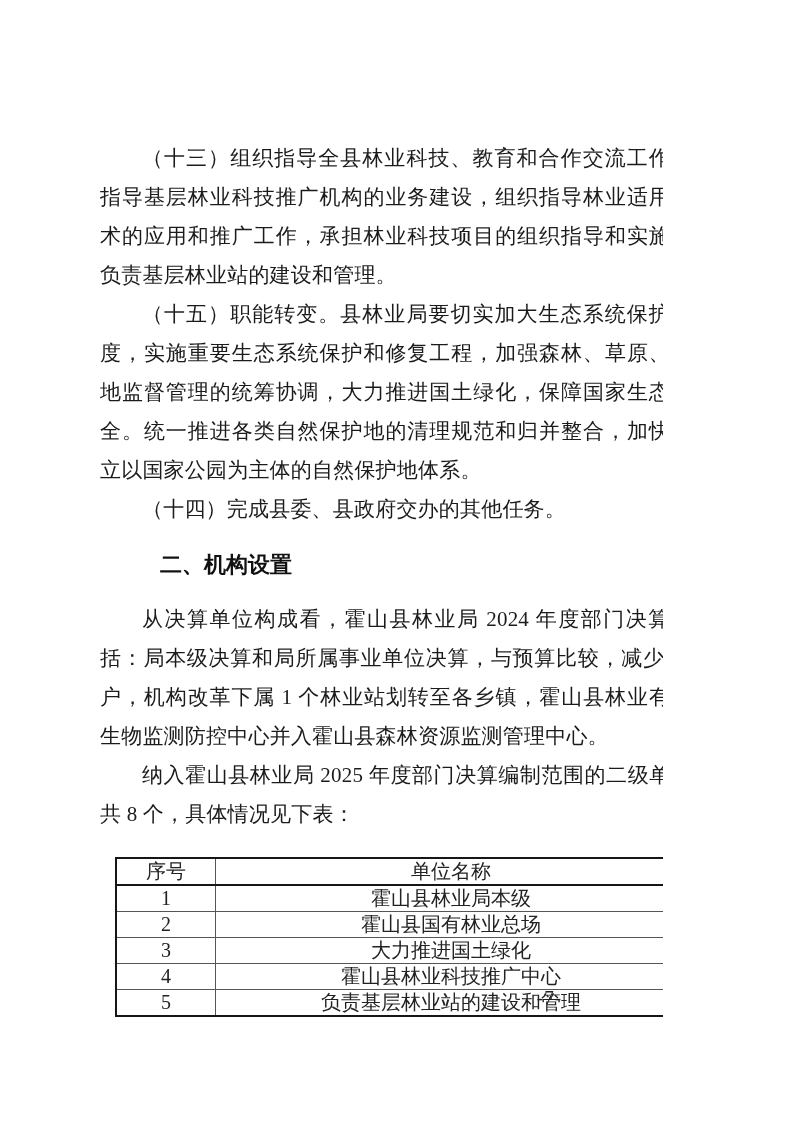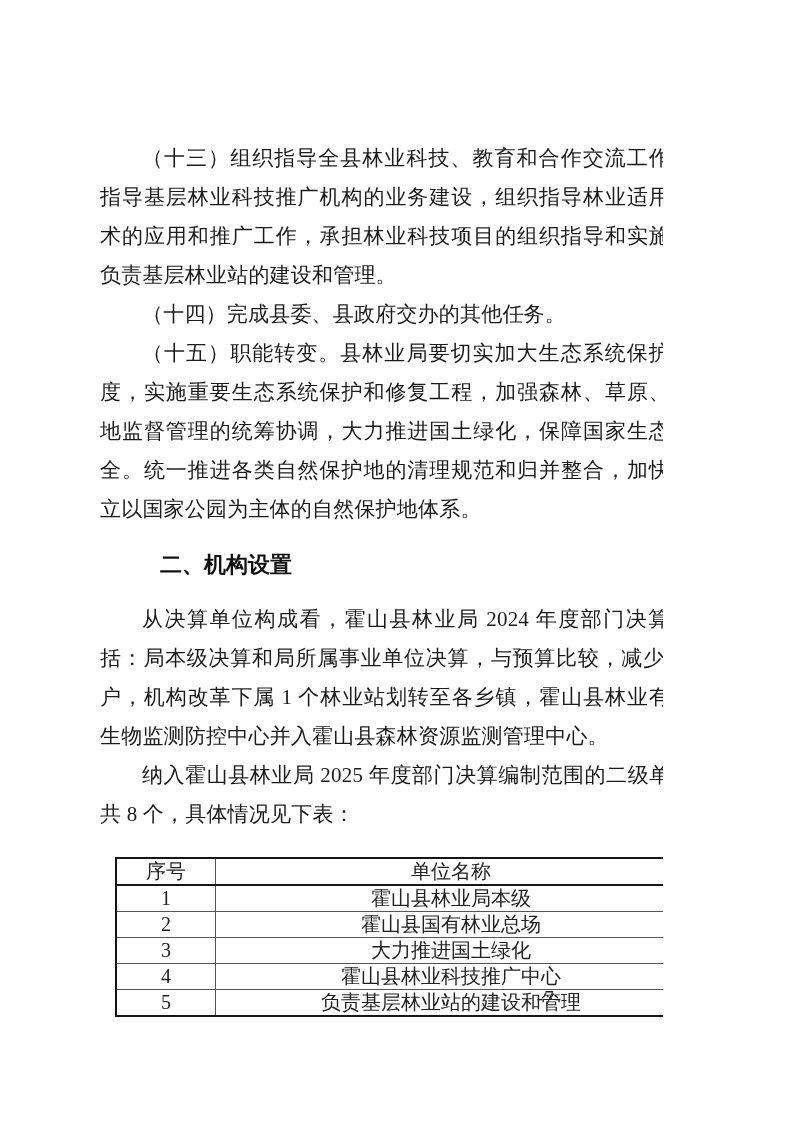--- a/index.html
+++ b/index.html
@@ -70,23 +70,23 @@
   }
 </style>
 </head>
 <body>
 
 <div class="page">
   <div class="content">
 
     <p class="body-par">（十三）组织指导全县林业科技、教育和合作交流工作，指导基层林业科技推广机构的业务建设，组织指导林业适用技术的应用和推广工作，承担林业科技项目的组织指导和实施。负责基层林业站的建设和管理。</p>
 
+    <p class="body-par">（十五）职能转变。县林业局要切实加大生态系统保护力度，实施重要生态系统保护和修复工程，加强森林、草原、湿地监督管理的统筹协调，大力推进国土绿化，保障国家生态安全。统一推进各类自然保护地的清理规范和归并整合，加快建立以国家公园为主体的自然保护地体系。</p>
+
     <p class="body-par">（十四）完成县委、县政府交办的其他任务。</p>
-
-    <p class="body-par">（十五）职能转变。县林业局要切实加大生态系统保护力度，实施重要生态系统保护和修复工程，加强森林、草原、湿地监督管理的统筹协调，大力推进国土绿化，保障国家生态安全。统一推进各类自然保护地的清理规范和归并整合，加快建立以国家公园为主体的自然保护地体系。</p>
 
     <h2 class="section-heading">二、机构设置</h2>
 
     <p class="body-par">从决算单位构成看，霍山县林业局 2024 年度部门决算包括：局本级决算和局所属事业单位决算，与预算比较，减少 16 户，机构改革下属 1 个林业站划转至各乡镇，霍山县林业有害生物监测防控中心并入霍山县森林资源监测管理中心。</p>
 
     <p class="body-par">纳入霍山县林业局 2025 年度部门决算编制范围的二级单位共 8 个，具体情况见下表：</p>
 
     <table class="units-table">
       <thead>
         <tr>

